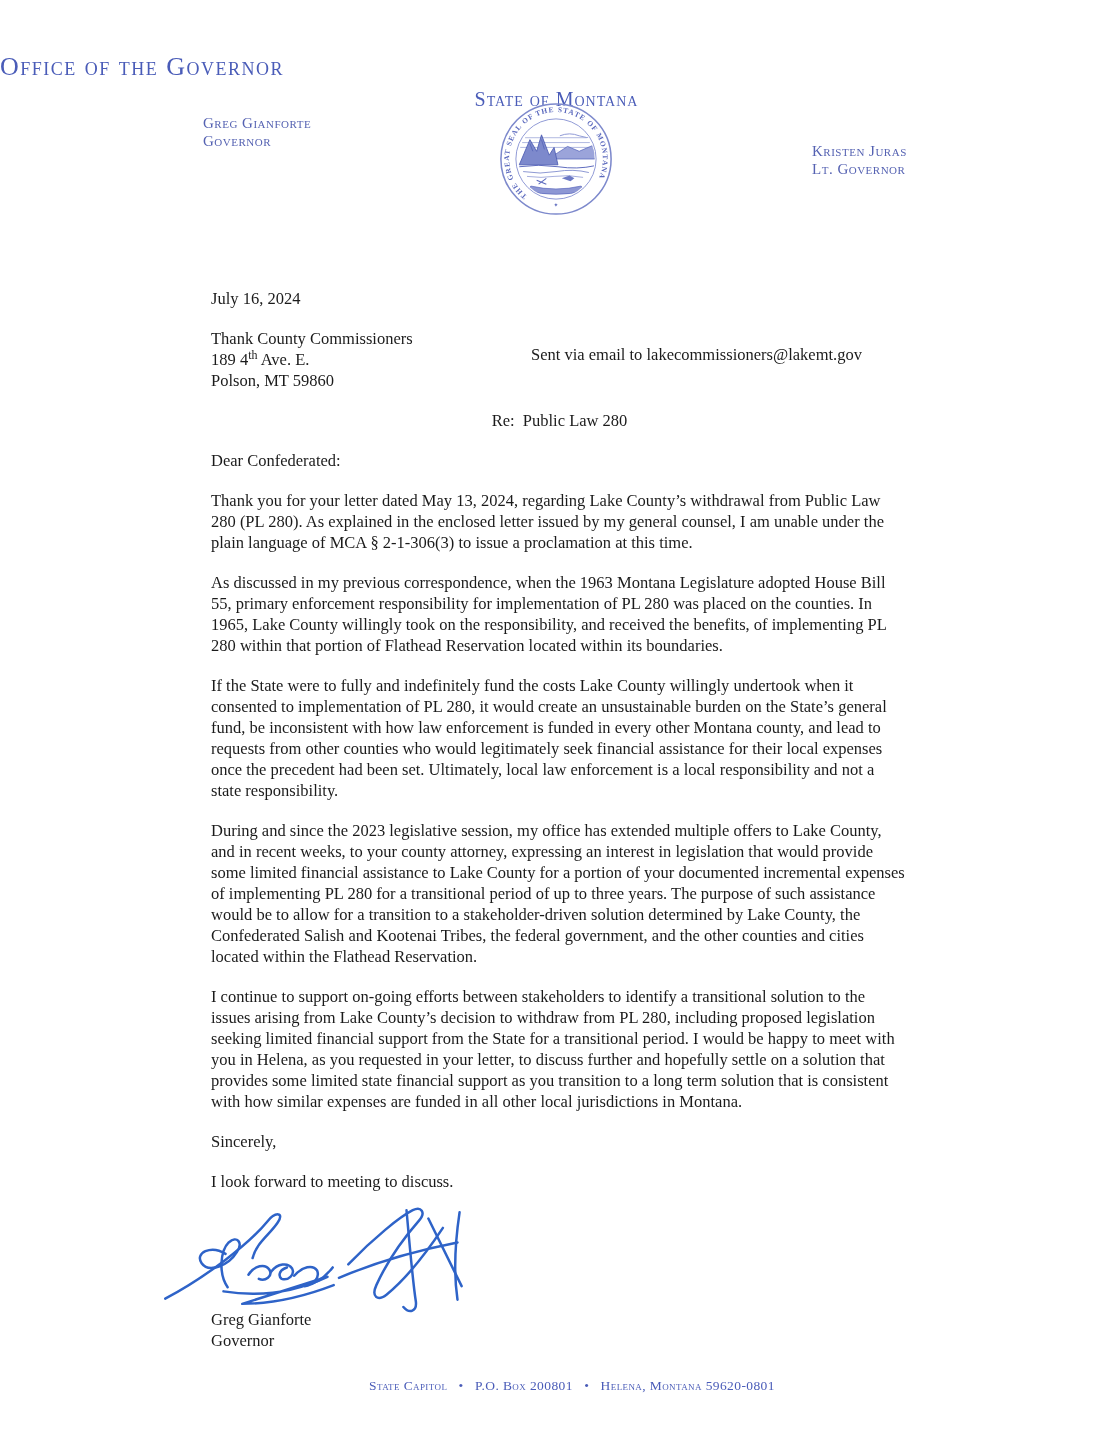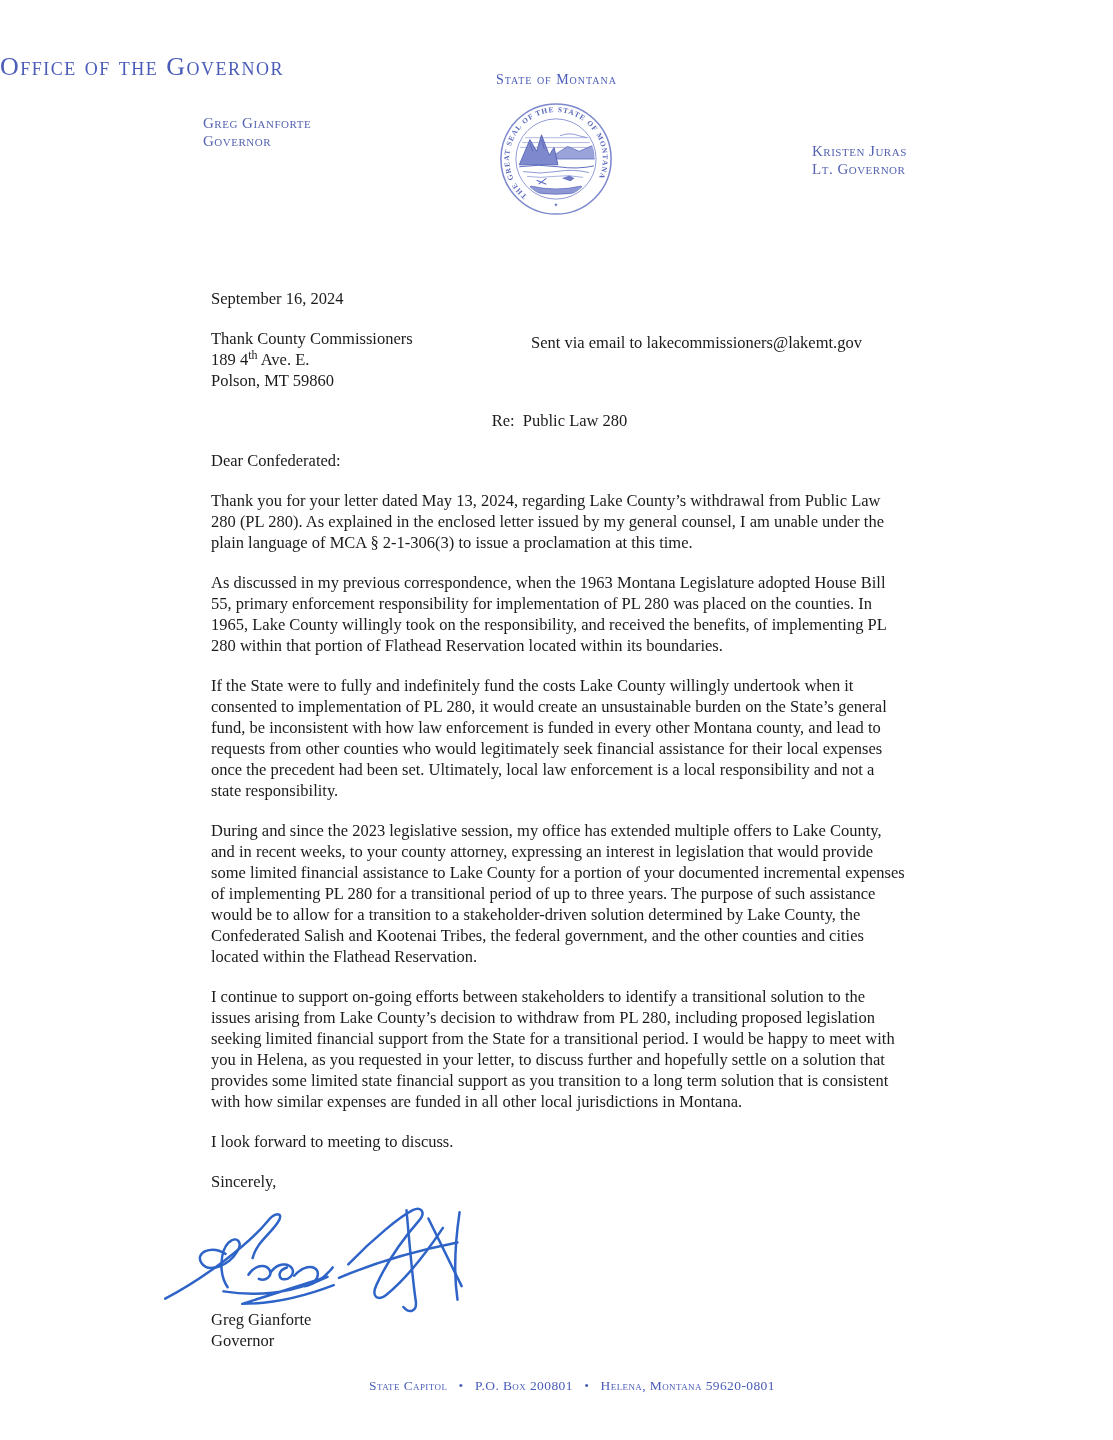--- a/index.html
+++ b/index.html
@@ -21,24 +21,24 @@
   }
   
   .lh-title{
     position:absolute;top:52px;left:0;width:100%;
     text-align:left;
     font-variant:small-caps;
     font-size:26px;letter-spacing:1.5px;
     color:var(--accent);
   }
   .lh-sub{
-    position:absolute;top:72px;left:0;width:100%;
+    position:absolute;top:88px;left:0;width:100%;
     text-align:center;
     font-variant:small-caps;
-    font-size:14px;letter-spacing:1px;
+    font-size:20px;letter-spacing:1px;
     color:var(--accent);
   }
   .official{
     position:absolute;top:114px;
     font-variant:small-caps;
     font-size:15px;line-height:18px;letter-spacing:.5px;
     color:#5562b2;
   }
   .official.left{left:203px;}
   .official.right{left:812px;margin-top:28px;}
@@ -47,21 +47,21 @@
     width:118px;height:116px;
   }
   
   .body{
     position:absolute;left:211px;top:288px;width:697px;
     font-size:16.5px;line-height:21px;
   }
   .body p, .body .blk{margin:0 0 19px 0;}
   .pre{white-space:pre-wrap;text-align:center;}
   .addr-row{position:relative;}
-  .sent-via{position:absolute;left:320px;top:4px;white-space:nowrap;font-family:Liberation Serif, serif;}
+  .sent-via{position:absolute;left:320px;top:16px;white-space:nowrap;font-family:Liberation Serif, serif;}
   sup{font-size:12px;vertical-align:super;line-height:0;}
   
   .sig-wrap{position:relative;height:96px;margin-bottom:2px;}
   .sig-wrap svg{position:absolute;left:-52px;top:-14px;width:312px;height:118px;overflow:visible;}
   .signer div{line-height:21px;}
   
   .footer{
     position:absolute;left:0;top:1376px;width:100%;
     text-align:center;
     font-variant:small-caps;
@@ -117,44 +117,44 @@
       <path d="M30,78 q15,2 28,0 q15,-2 30,1" stroke="#8d97d4" stroke-width=".8" fill="none"></path>
 
       <path d="M66,80 l8,-3 l5,3 l-4,3 z" fill="#6d7ac5"></path>
       <path d="M40,82 l10,4 M50,80 l-8,6" stroke="#5a68bd" stroke-width="1.1" fill="none"></path>
 
       <path d="M34,88 q26,6 52,0 l4,5 q-30,7 -60,0 z" fill="#8d97d4" stroke="#5a68bd" stroke-width=".7"></path>
     </g>
   </svg>
 
   <main class="body">
-    <p>September 16, 2024</p>
+    <p>July 16, 2024</p>
 
     <div class="blk addr-row">
       <div>
         <div>Thank County Commissioners</div>
         <div><span>189 4</span><sup>th</sup><span> Ave. E.</span></div>
         <div>Polson, MT 59860</div>
       </div>
       <div class="sent-via">Sent via email to lakecommissioners@lakemt.gov</div>
     </div>
 
     <p class="pre">Re:  Public Law 280</p>
 
     <p>Dear Confederated:</p>
 
     <p>Thank you for your letter dated May 13, 2024, regarding Lake County’s withdrawal from Public Law 280 (PL 280). As explained in the enclosed letter issued by my general counsel, I am unable under the plain language of MCA § 2-1-306(3) to issue a proclamation at this time.</p>
     <p>As discussed in my previous correspondence, when the 1963 Montana Legislature adopted House Bill 55, primary enforcement responsibility for implementation of PL 280 was placed on the counties. In 1965, Lake County willingly took on the responsibility, and received the benefits, of implementing PL 280 within that portion of Flathead Reservation located within its boundaries.</p>
     <p>If the State were to fully and indefinitely fund the costs Lake County willingly undertook when it consented to implementation of PL 280, it would create an unsustainable burden on the State’s general fund, be inconsistent with how law enforcement is funded in every other Montana county, and lead to requests from other counties who would legitimately seek financial assistance for their local expenses once the precedent had been set. Ultimately, local law enforcement is a local responsibility and not a state responsibility.</p>
     <p>During and since the 2023 legislative session, my office has extended multiple offers to Lake County, and in recent weeks, to your county attorney, expressing an interest in legislation that would provide some limited financial assistance to Lake County for a portion of your documented incremental expenses of implementing PL 280 for a transitional period of up to three years. The purpose of such assistance would be to allow for a transition to a stakeholder-driven solution determined by Lake County, the Confederated Salish and Kootenai Tribes, the federal government, and the other counties and cities located within the Flathead Reservation.</p>
     <p>I continue to support on-going efforts between stakeholders to identify a transitional solution to the issues arising from Lake County’s decision to withdraw from PL 280, including proposed legislation seeking limited financial support from the State for a transitional period. I would be happy to meet with you in Helena, as you requested in your letter, to discuss further and hopefully settle on a solution that provides some limited state financial support as you transition to a long term solution that is consistent with how similar expenses are funded in all other local jurisdictions in Montana.</p>
 
+    <p>Sincerely,</p>
+
     <p>I look forward to meeting to discuss.</p>
-
-    <p>Sincerely,</p>
 
     <div class="sig-wrap">
       <svg viewBox="0 0 300 110" fill="none" stroke="#2e63c8" stroke-width="2.4" stroke-linecap="round" stroke-linejoin="round">
 
         <path d="M6,96 C44,76 86,44 104,22 C112,12 121,13 114,23 C105,36 94,42 90,57"></path>
 
         <path d="M64,53 C50,44 34,52 41,62 C48,72 67,64 75,51 C81,42 75,35 67,42 C59,50 57,72 66,85"></path>
 
         <path d="M86,73 C92,64 102,62 106,68 C110,74 102,80 96,77"></path>
         <path d="M108,70 C114,62 124,61 128,67 C131,73 124,79 118,77 C114,74 116,68 123,66"></path>

